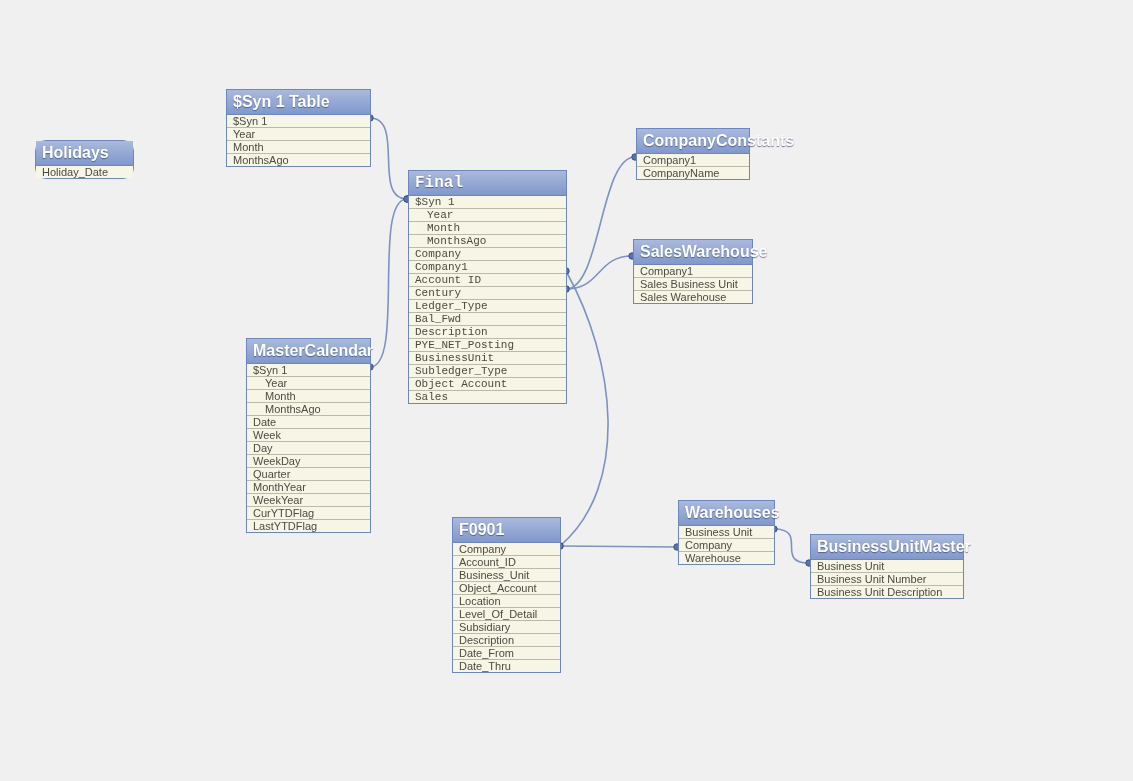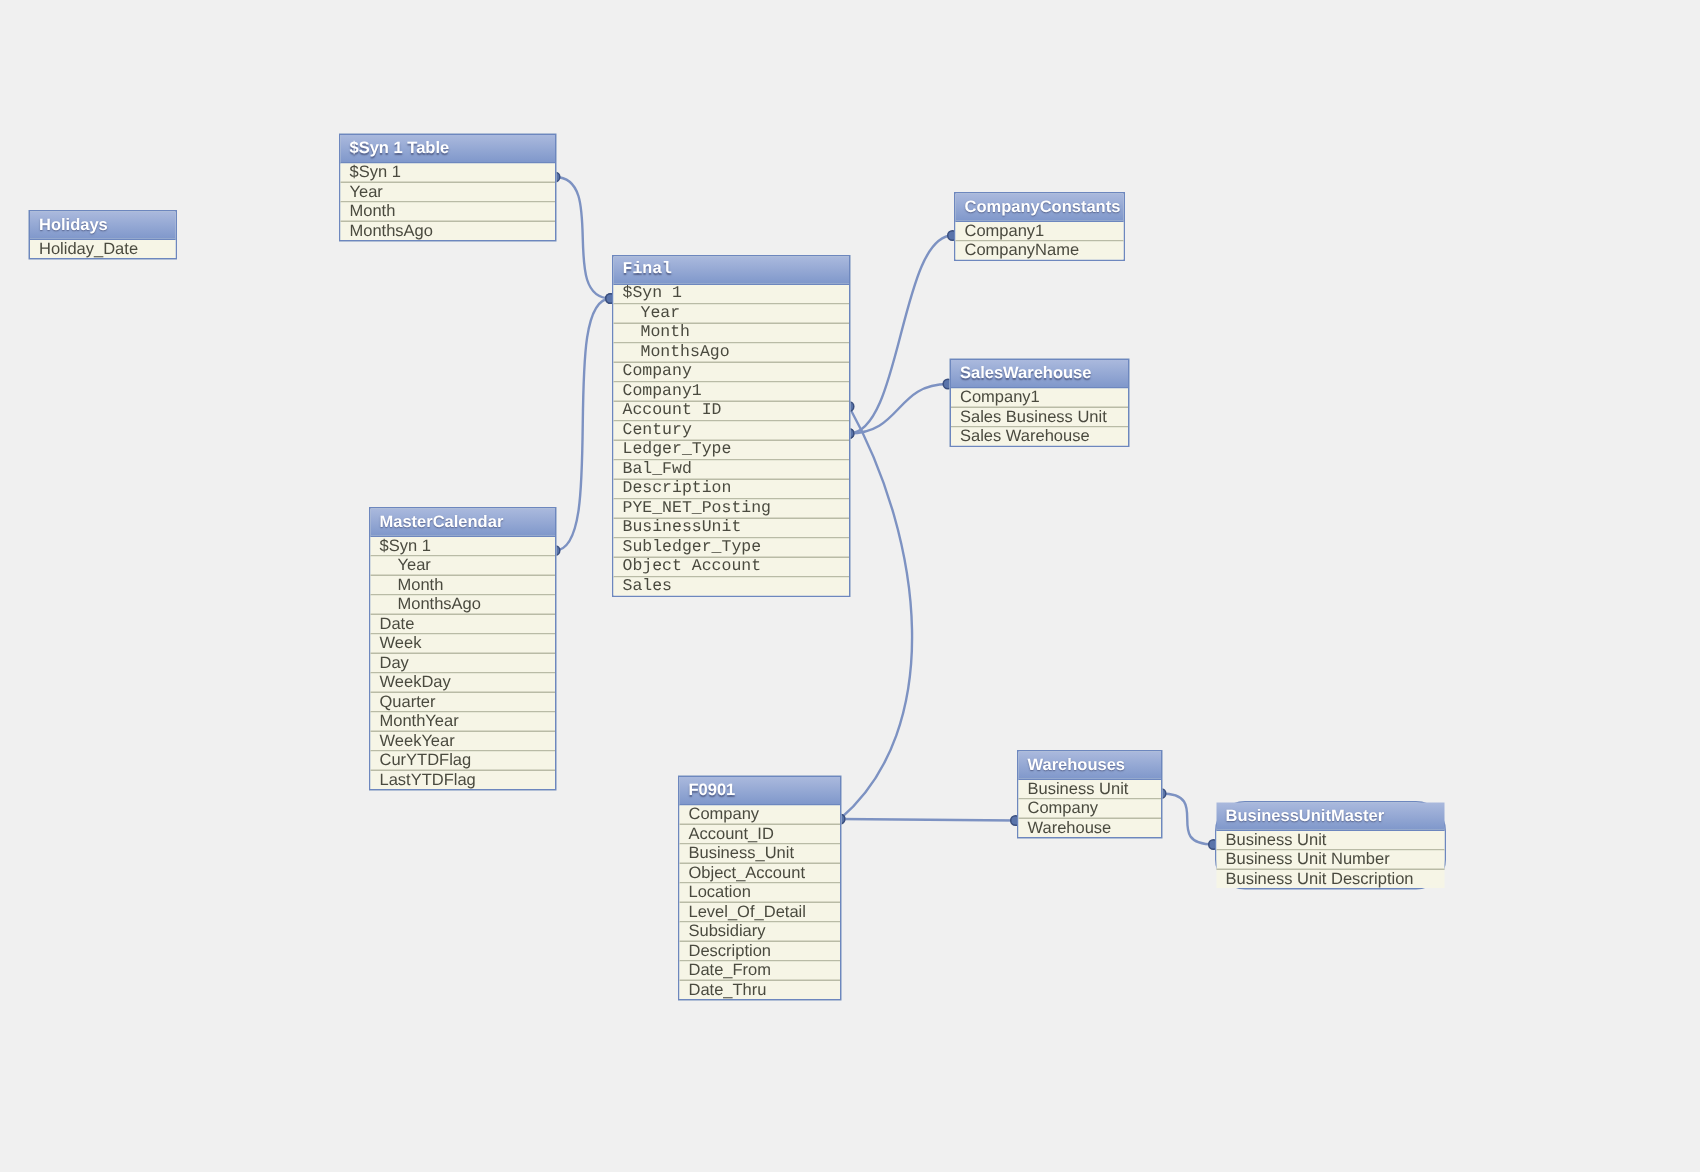--- a/index.html
+++ b/index.html
@@ -24,21 +24,21 @@
   .table {
     position: absolute;
     border: 1px solid #6d87be;
     background: #fbfbee;
     box-shadow: 0 0 0 1px rgba(255,255,255,0.4) inset;
   }
   .table .title {
     background: linear-gradient(#aab9dd, #8098cb);
     color: #fff;
     font-weight: bold;
-    font-size: 11px;
+    font-size: 16px;
     padding: 3px 6px;
     text-shadow: 0 1px 1px rgba(60,70,110,0.7);
     border-bottom: 1px solid #6d87be;
     white-space: nowrap;
   }
   .table .row {
     padding: 0 6px;
     border-bottom: 1px solid #b9bba6;
     color: #4a4a3f;
     white-space: nowrap;
@@ -78,21 +78,21 @@
     <circle cx="632" cy="256" r="3.2" class="dot"></circle>
     <path d="M 560 546 C 595 546 642 547 677 547" class="link"></path>
     <circle cx="560" cy="546" r="3.2" class="dot"></circle>
     <circle cx="677" cy="547" r="3.2" class="dot"></circle>
     <path d="M 774 529 C 809 529 774 563 809 563" class="link"></path>
     <circle cx="774" cy="529" r="3.2" class="dot"></circle>
     <circle cx="809" cy="563" r="3.2" class="dot"></circle>
   </svg>
 
 <div id="canvas">
-    <div class="table" style="left: 19px; top: 140px; width: 97px;">
+    <div class="table" style="left: 35px; top: 140px; width: 97px; border-radius: 11px;">
       <div class="title">Holidays</div>
       <div class="row last">Holiday_Date</div>
     </div>
     <div class="table" style="left: 226px; top: 89px; width: 143px;">
       <div class="title">$Syn 1 Table</div>
       <div class="row">$Syn 1</div>
       <div class="row">Year</div>
       <div class="row">Month</div>
       <div class="row last">MonthsAgo</div>
     </div>
@@ -154,19 +154,19 @@
       <div class="row">Description</div>
       <div class="row">Date_From</div>
       <div class="row last">Date_Thru</div>
     </div>
     <div class="table" style="left: 678px; top: 500px; width: 95px;">
       <div class="title">Warehouses</div>
       <div class="row">Business Unit</div>
       <div class="row">Company</div>
       <div class="row last">Warehouse</div>
     </div>
-    <div class="table" style="left: 810px; top: 534px; width: 152px; border-radius: 20px;">
+    <div class="table" style="left: 810px; top: 534px; width: 152px;">
       <div class="title">BusinessUnitMaster</div>
       <div class="row">Business Unit</div>
       <div class="row">Business Unit Number</div>
       <div class="row last">Business Unit Description</div>
     </div>
   </div>
 
 </body></html>

